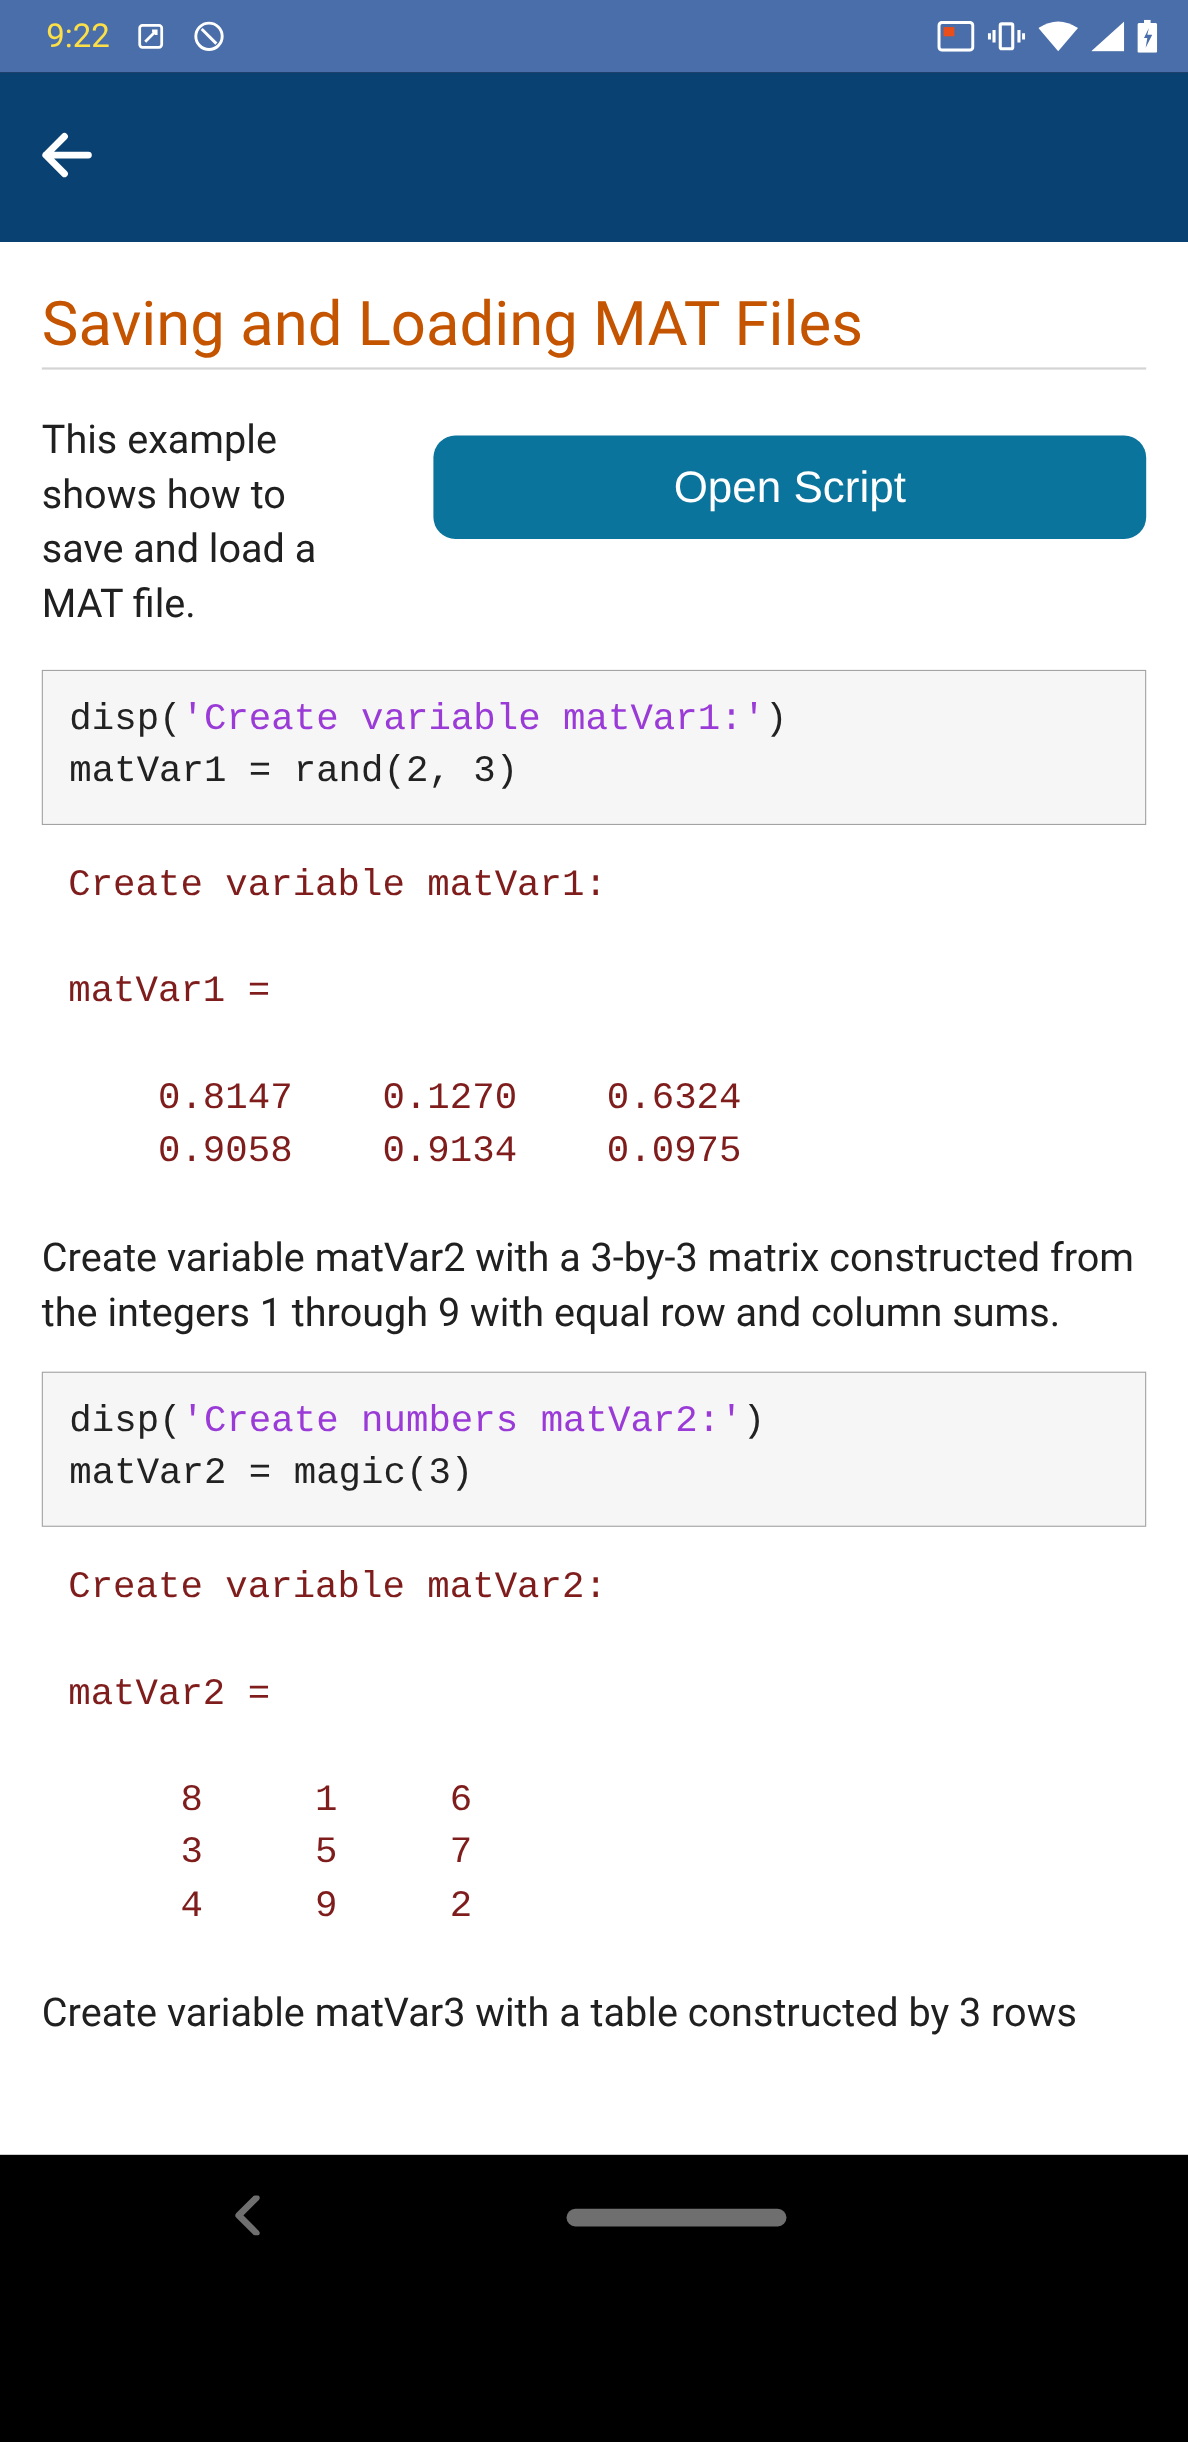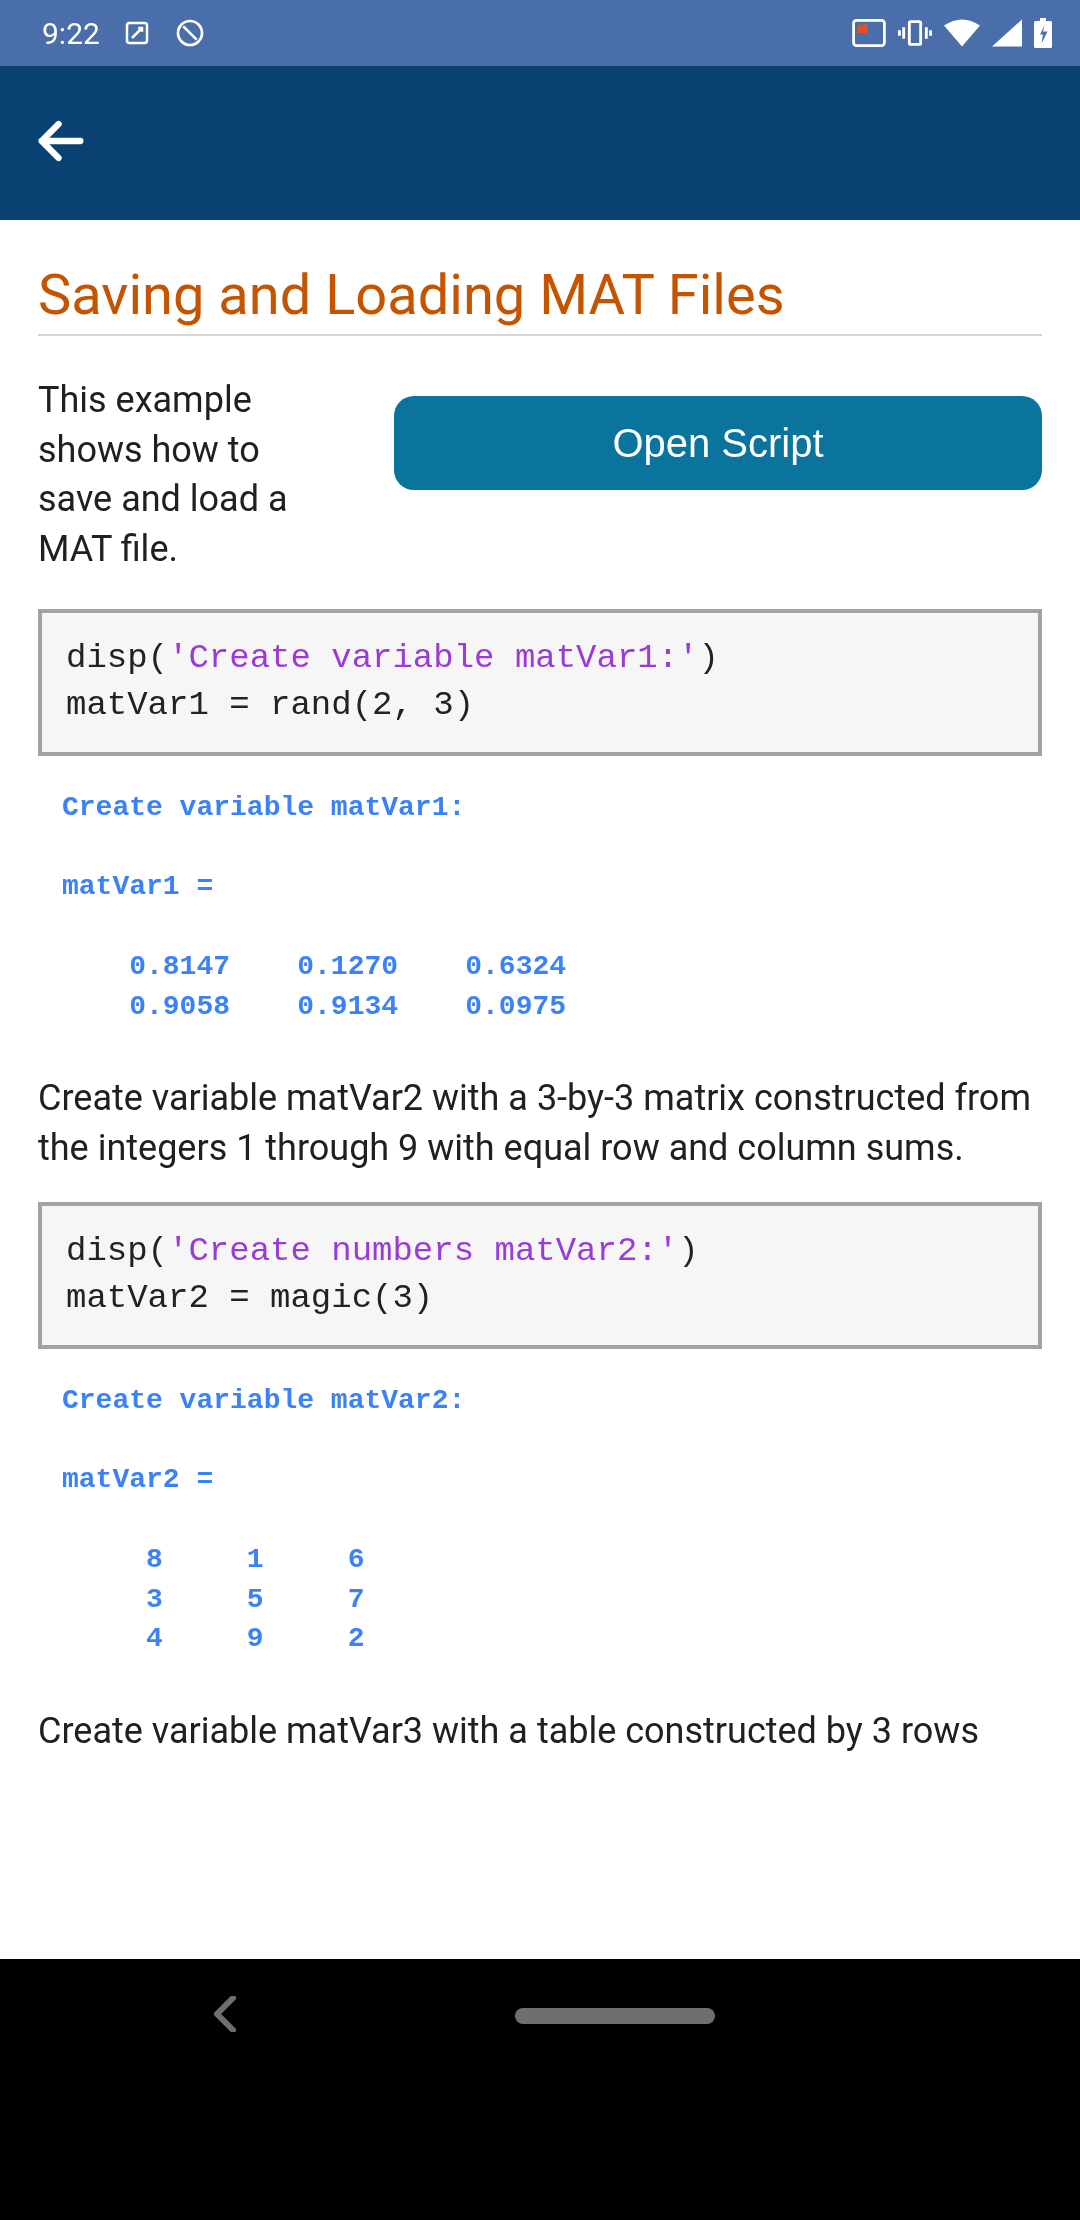--- a/index.html
+++ b/index.html
@@ -4,21 +4,21 @@
 <style>
   * { margin: 0; padding: 0; box-sizing: border-box; }
   html, body { width: 1080px; height: 2220px; overflow: hidden; font-family: Roboto, "Segoe UI", Arial, sans-serif; background: #000; }
   .status-bar {
     height: 66px;
     background: #4a6ea9;
     display: flex;
     justify-content: space-between;
     align-items: center;
     padding: 0 28px 0 42px;
-    color: #ffffff;
+    color: #fde047;
     font-size: 30px;
   }
   .status-left { display: flex; align-items: center; gap: 22px; }
   .status-right { display: flex; align-items: center; gap: 12px; }
   .status-right svg, .status-left svg { display: block; }
   .app-bar {
     height: 154px;
     background: #0a4173;
     display: flex;
     align-items: center;
@@ -61,39 +61,38 @@
     margin-top: 20px;
     cursor: pointer;
   }
   .para {
     font-size: 36px;
     line-height: 1.38;
     margin-bottom: 28px;
   }
   .code-block {
     background: #f6f6f6;
-    border: 4px solid #a3a3a3;
+    border: 1px solid #a3a3a3;
     padding: 22px 24px;
     font-family: "Courier New", monospace;
     font-size: 34px;
     line-height: 1.4;
     white-space: pre;
     margin-bottom: 32px;
     color: #222;
   }
   .code-str { color: #9a3bd8; }
   .output-block {
     font-family: "Courier New", monospace;
-    font-size: 28px;
+    font-size: 34px;
     line-height: 1.42;
     white-space: pre;
     padding: 0 24px;
     margin-bottom: 48px;
-    color: #3b82f6;
-    font-weight: bold;
+    color: #7f1d1d;
   }
   .nav-bar {
     height: 114px;
     background: #000;
     display: flex;
     align-items: center;
     justify-content: space-between;
     padding: 0 180px 0 210px;
   }
   .home-pill {

